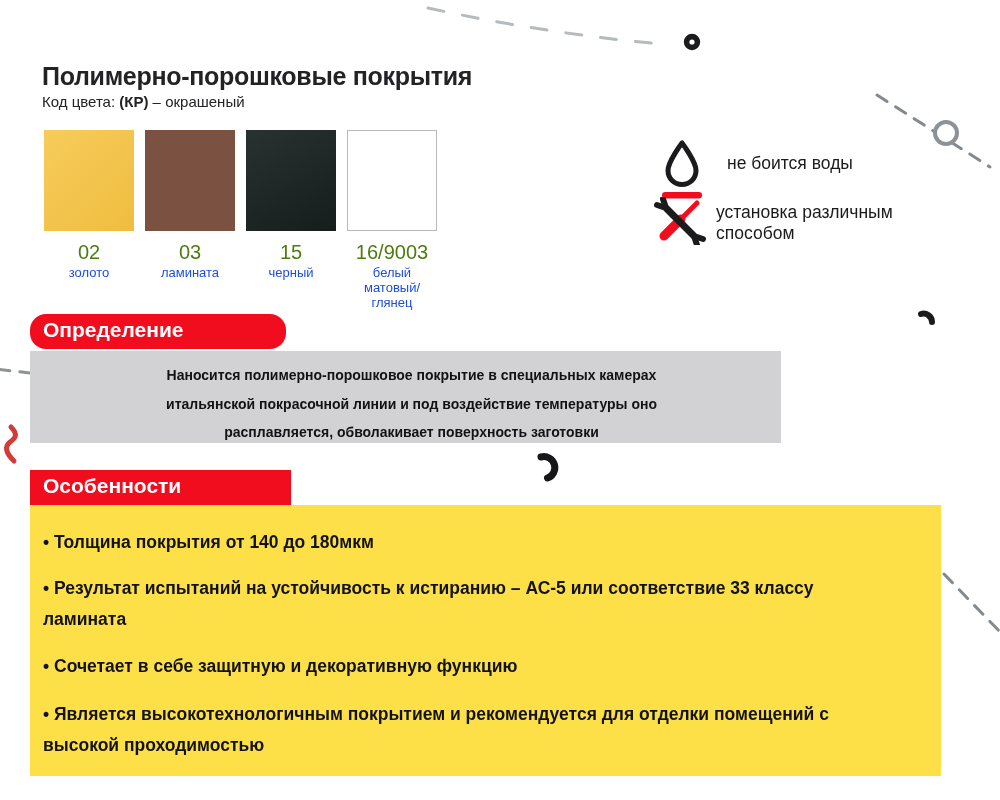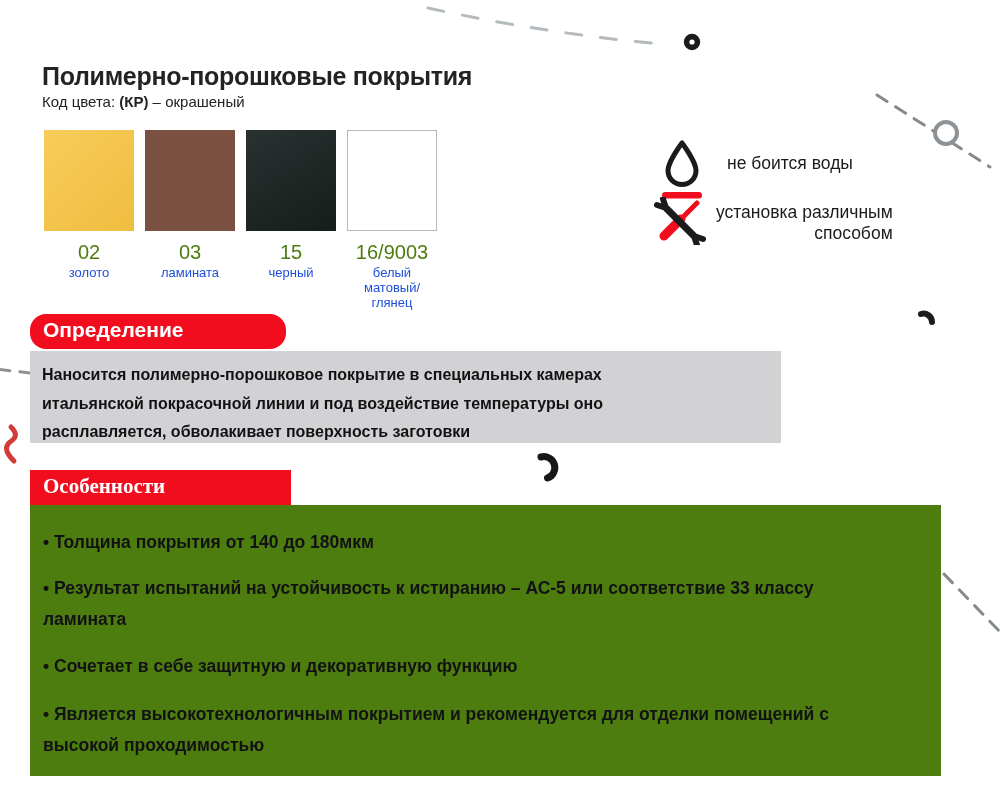--- a/index.html
+++ b/index.html
@@ -39,21 +39,21 @@
   .tools-wrap{position:absolute;left:654px;top:197px;width:52px;height:48px;}
 
   
   .banner{position:absolute;height:35px;box-sizing:border-box;padding:4px 0 0 13px;
           font-size:21px;font-weight:700;color:#ffffff;}
   .banner.b1{left:30px;top:314px;width:256px;}
   .banner.b2{left:30px;top:470px;width:261px;}
   .graybox{position:absolute;box-sizing:border-box;}
   .graybox.g1{left:30px;top:351px;width:751px;height:92px;padding:10px 0 0 12px;}
   .graybox.g2{left:30px;top:505px;width:911px;height:271px;}
-  .def-text{font-size:16px;line-height:28.5px;font-weight:600;color:#121214;white-space:pre-line;}
+  .def-text{font-size:14px;line-height:28.5px;font-weight:600;color:#121214;white-space:pre-line;text-align:center;}
   .bullet{position:absolute;left:13px;font-size:17.5px;line-height:31px;font-weight:600;color:#121214;white-space:pre-line;width:880px;}
   .bullet.i0{top:22px;}
   .bullet.i1{top:68px;}
   .bullet.i2{top:146px;}
   .bullet.i3{top:194px;}
 </style>
 </head>
 <body>
 
 <div class="page">
@@ -119,32 +119,32 @@
       <line x1="43" y1="6" x2="30" y2="19" stroke-width="5" stroke-linecap="round" stroke="#f20d1e"></line>
       <line x1="27" y1="22" x2="10" y2="39" stroke-width="9" stroke-linecap="round" stroke="#f20d1e"></line>
 
       <line x1="13" y1="12" x2="39" y2="38" stroke="#1b1b1d" stroke-width="7" stroke-linecap="round"></line>
       <line x1="12" y1="11" x2="3" y2="8" stroke="#1b1b1d" stroke-width="6" stroke-linecap="round"></line>
       <line x1="12" y1="11" x2="9" y2="2" stroke="#1b1b1d" stroke-width="6" stroke-linecap="round"></line>
       <line x1="40" y1="39" x2="49" y2="42" stroke="#1b1b1d" stroke-width="6" stroke-linecap="round"></line>
       <line x1="40" y1="39" x2="43" y2="48" stroke="#1b1b1d" stroke-width="6" stroke-linecap="round"></line>
     </svg>
   </div>
-  <div class="feat-label" style="left:716px;top:202px;text-align:right;">установка различным
+  <div class="feat-label" style="left:716px;top:202px;">установка различным
 способом</div>
 
   <div class="banner b1" style="background-color: rgb(242, 13, 30); border-radius: 16px;">Определение</div>
   <div class="graybox g1" style="background-color: rgb(210, 210, 212);">
     <div class="def-text">Наносится полимерно-порошковое покрытие в специальных камерах
 итальянской покрасочной линии и под воздействие температуры оно
 расплавляется, обволакивает поверхность заготовки</div>
   </div>
 
-  <div class="banner b2" style="background-color: rgb(242, 13, 30); font-family: Liberation Serif, serif;">Особенности</div>
-  <div class="graybox g2" style="background-color: #4d7c0f;">
+  <div class="banner b2" style="background-color: rgb(242, 13, 30);">Особенности</div>
+  <div class="graybox g2" style="background-color: #fde047;">
     <div class="bullet i0">• Толщина покрытия от 140 до 180мкм</div>
     <div class="bullet i1">•  Результат испытаний на устойчивость к истиранию – АС-5 или соответствие 33 классу
 ламината</div>
     <div class="bullet i2">•  Сочетает в себе защитную и декоративную функцию</div>
     <div class="bullet i3">• Является высокотехнологичным покрытием и рекомендуется для отделки помещений с
 высокой проходимостью</div>
   </div>
 
 </div>
 

